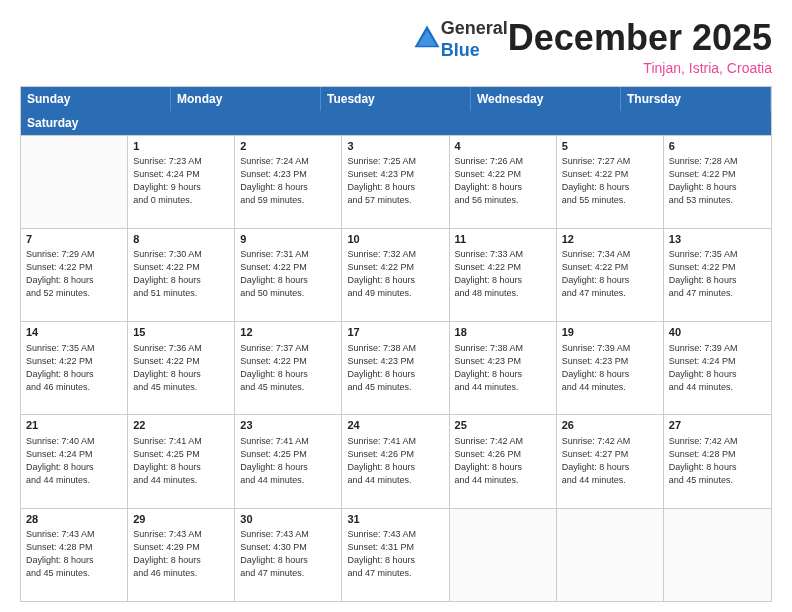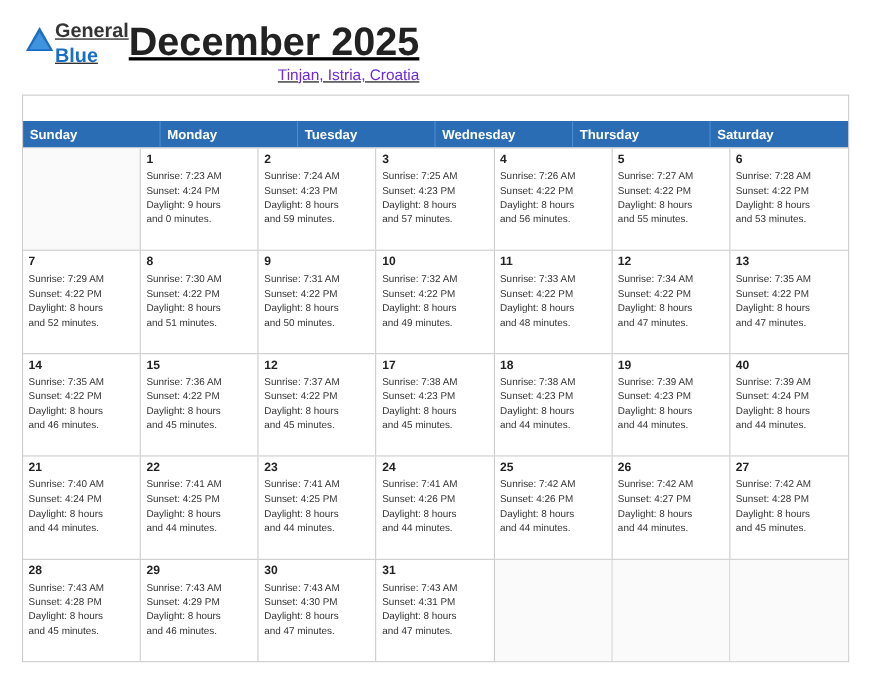--- a/index.html
+++ b/index.html
@@ -12,24 +12,23 @@
     }
     .page {
       width: 792px;
       height: 612px;
       padding: 18px 20px 10px 20px;
       display: flex;
       flex-direction: column;
     }
     .header {
       display: flex;
-      justify-content: flex-start;
+      justify-content: flex-end;
       align-items: flex-start;
       margin-bottom: 10px;
-      text-decoration: underline;
     }
     .logo {
       display: flex;
       align-items: center;
       gap: 0;
     }
     .logo-text {
       font-size: 18px;
       font-weight: bold;
       line-height: 1.2;
@@ -45,34 +44,33 @@
       text-align: right;
     }
     .month-title {
       font-size: 36px;
       font-weight: bold;
       color: #222;
       line-height: 1.1;
     }
     .location {
       font-size: 14px;
-      color: #6d28d9;
+      color: #ec4899;
       margin-top: 2px;
     }
     .calendar {
       flex: 1;
       display: flex;
       flex-direction: column;
       border: 1px solid #ccc;
     }
     .cal-header {
       display: grid;
-      grid-template-columns: repeat(6, 1fr);
+      grid-template-columns: repeat(5, 1fr);
       background: #2a6db5;
-      margin-top: 23px;
     }
     .cal-header-cell {
       color: #fff;
       font-size: 12px;
       font-weight: bold;
       padding: 5px 6px;
       text-align: left;
       border-right: 1px solid #4a8dd5;
     }
     .cal-header-cell:last-child { border-right: none; }

